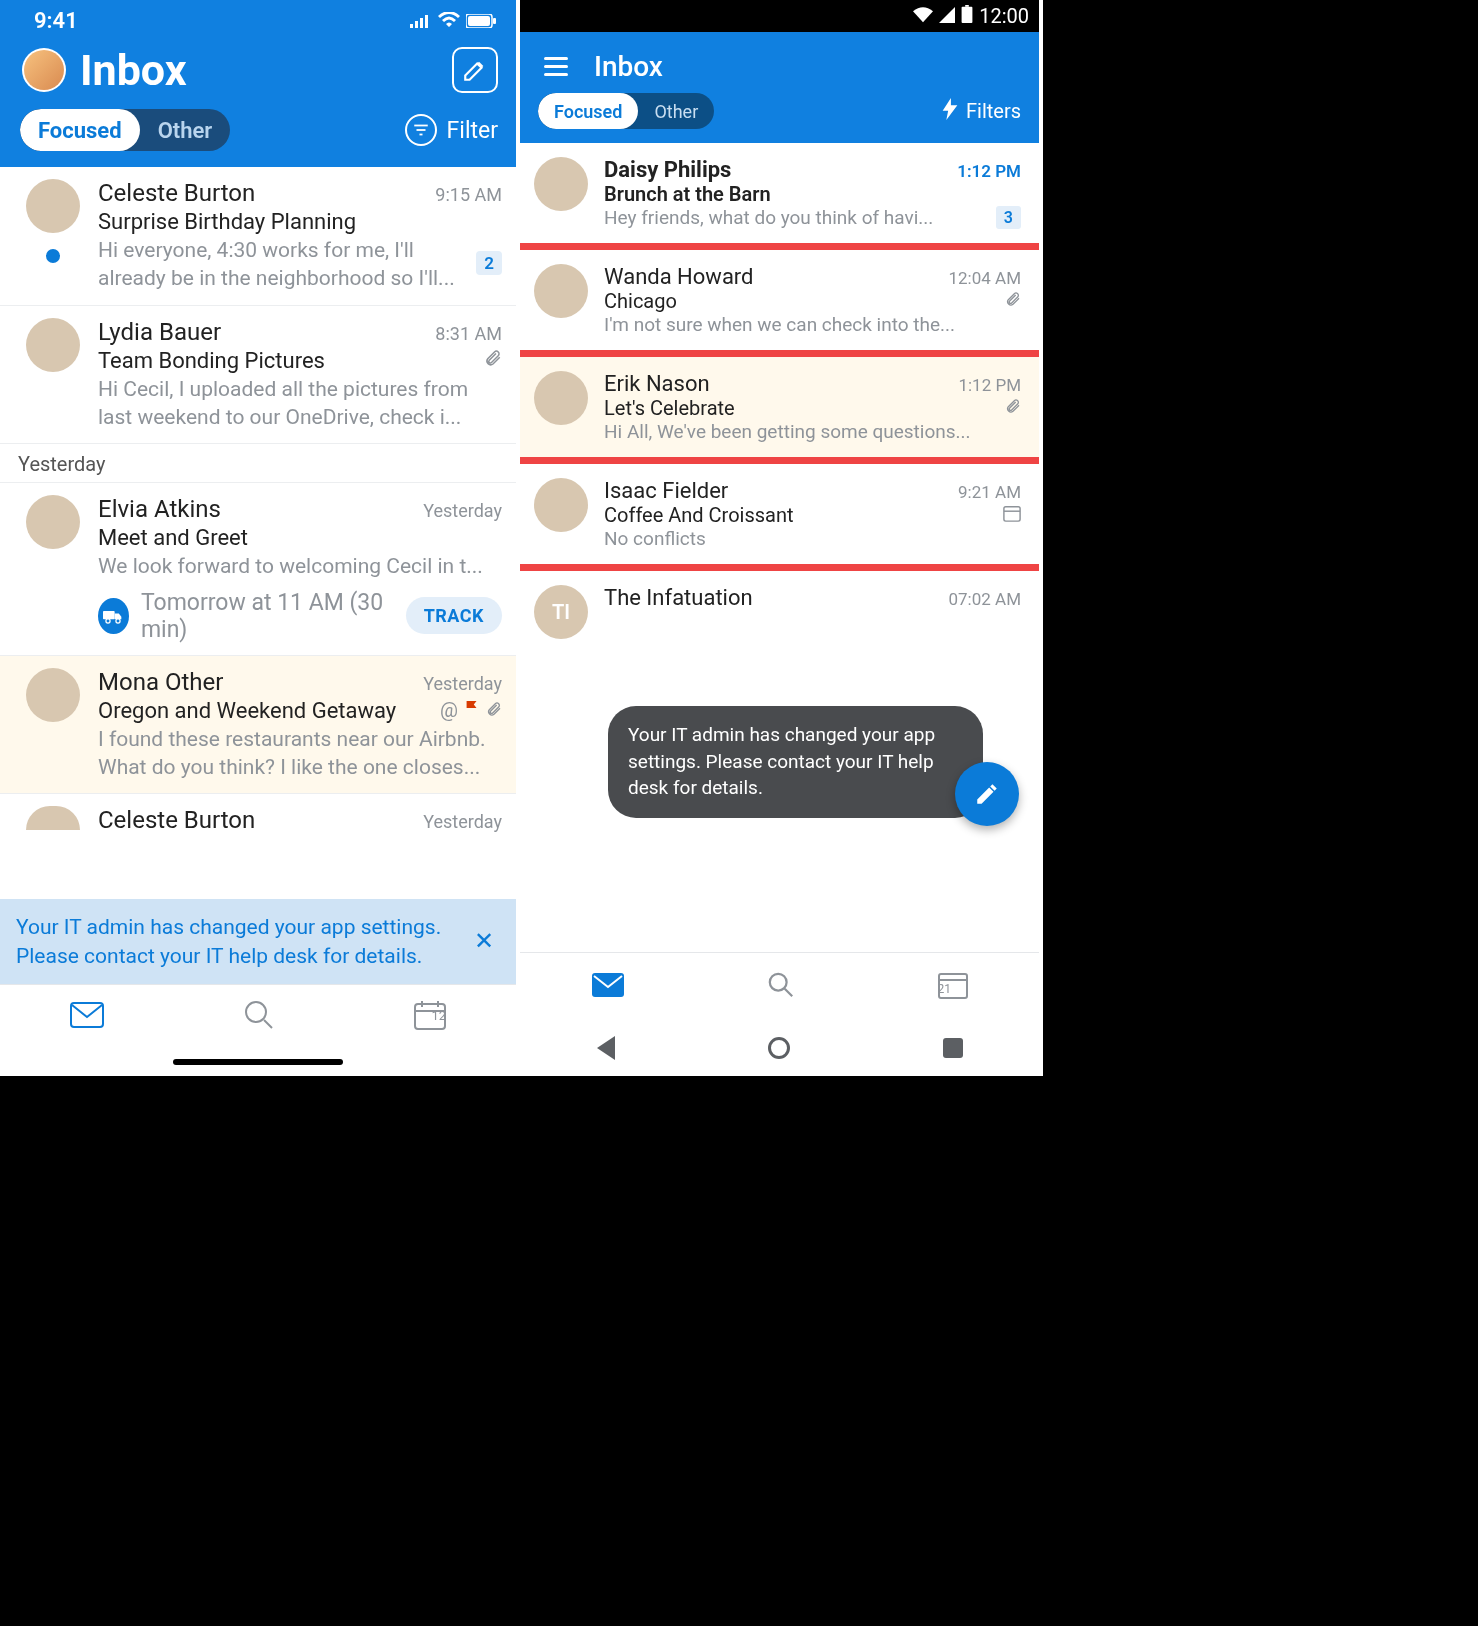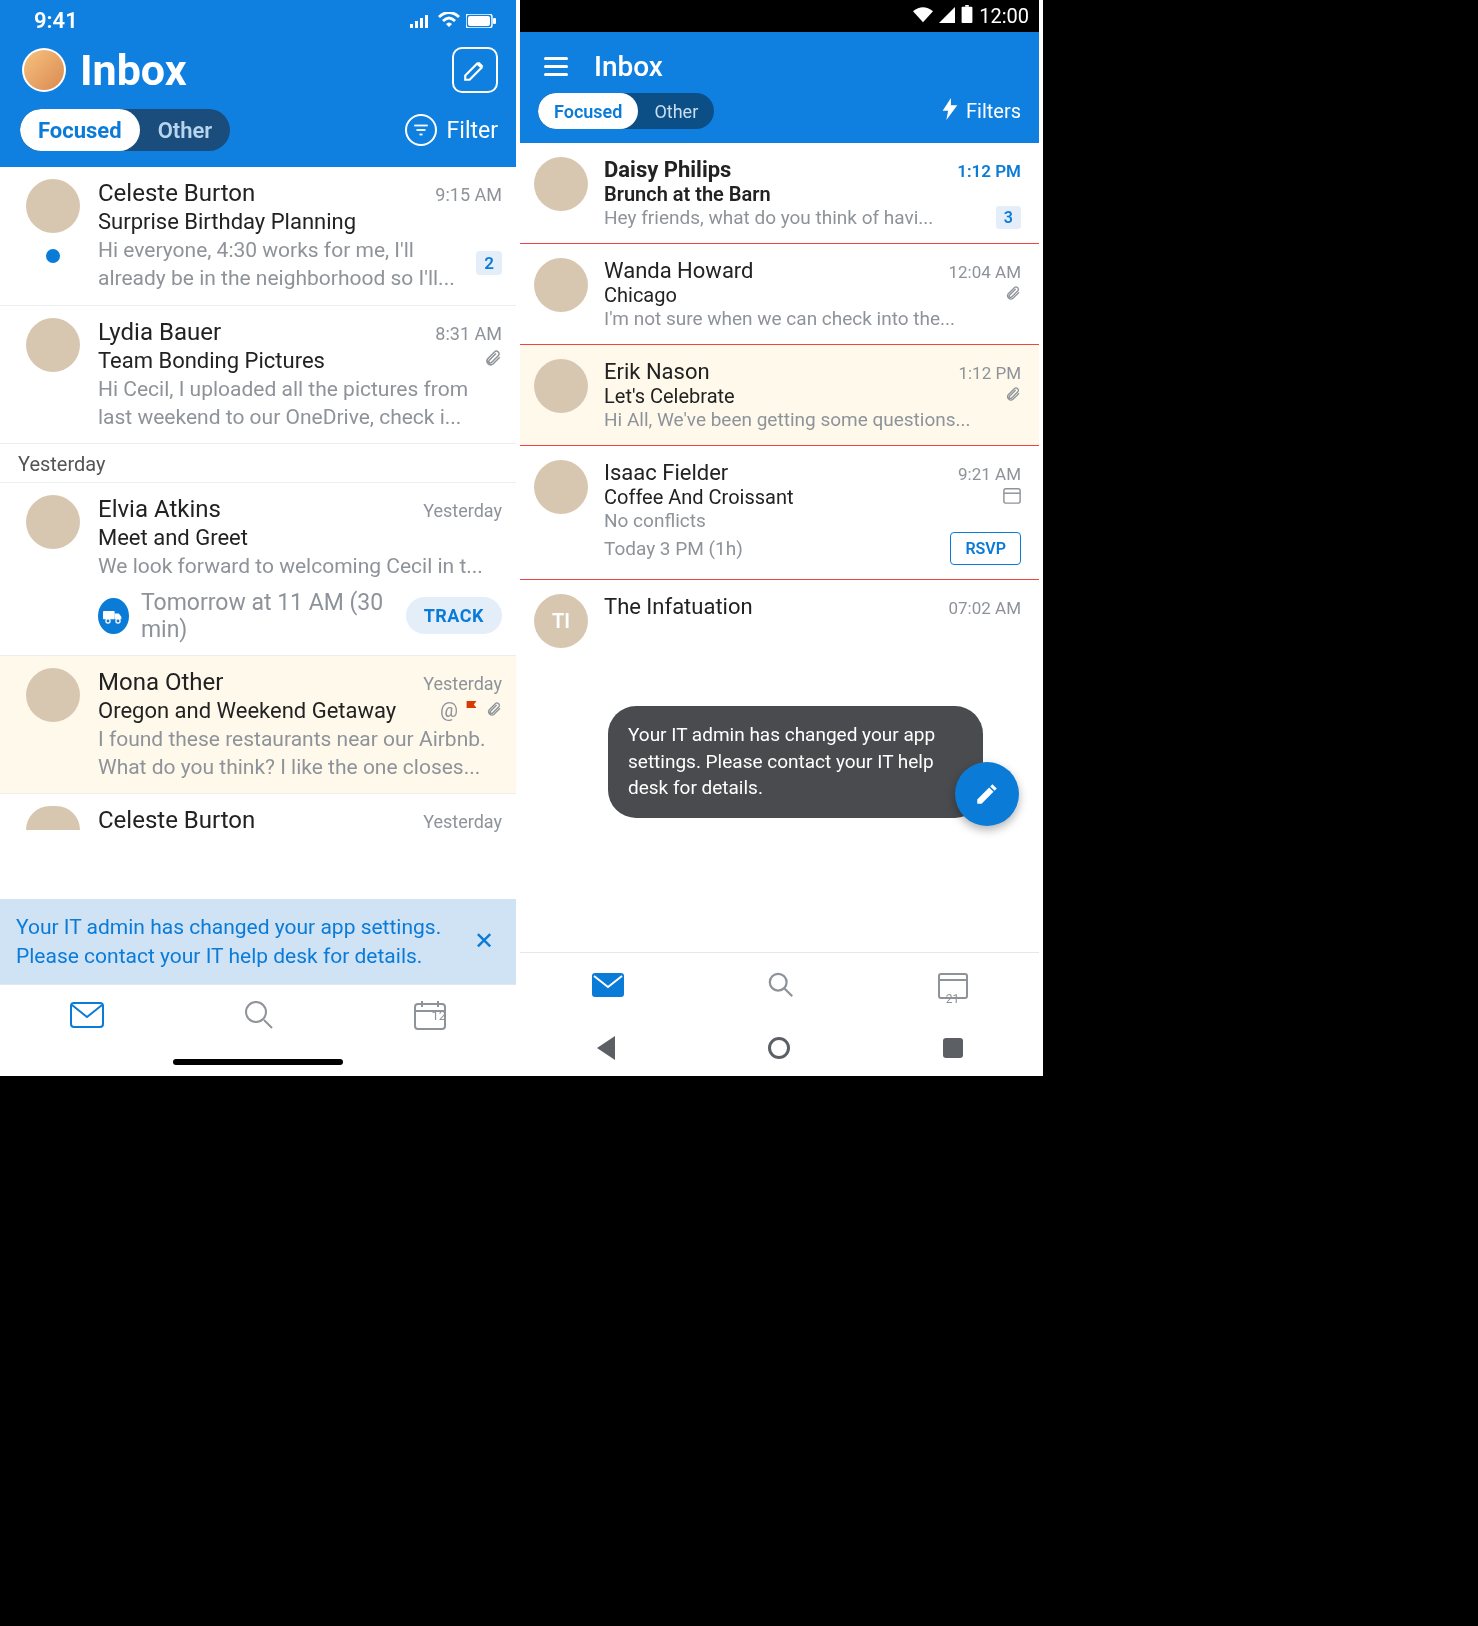--- a/index.html
+++ b/index.html
@@ -181,21 +181,21 @@
     background:#0c4f86; border-radius:20px; height:36px; display:flex; overflow:hidden;
   }
   .and-pill .seg {
     padding:0 16px; display:flex; align-items:center; font-size:18px; color:#c9def1;
   }
   .and-pill .seg.active { background:#fff; color:#0b7bd8; border-radius:20px; font-weight:600;}
   .and-filters-btn { margin-left:auto; display:flex; align-items:center; gap:8px; font-size:20px;}
   .and-list { flex:1; overflow:hidden; }
   .amsg {
     display:flex; gap:16px; padding:14px 18px 14px 14px;
-    border-bottom:1px solid #ef4444;
+    border-bottom:7px solid #ef4444;
   }
   .amsg.highlight { background:#fff9ec; }
   .amsg .av {
     width:54px;height:54px;border-radius:50%;
     background:#d8c7b0;
     flex-shrink:0;
   }
   .amsg .content { flex:1; min-width:0; }
   .amsg .row1 { display:flex; align-items:baseline; }
   .amsg .sender { font-size:22px; font-weight:700; color:#222; }
@@ -572,24 +572,20 @@
             <div class="subject">
               <span>Coffee And Croissant</span>
               <span class="icons">
                 <svg width="18" height="18" viewBox="0 0 20 20" fill="none" stroke="#8e9399" stroke-width="1.6">
                     <rect x="1" y="3" width="18" height="16" rx="2"></rect>
                     <line x1="1" y1="8" x2="19" y2="8"></line>
                   </svg>
               </span>
             </div>
             <div class="preview">No conflicts</div>
-            <div class="preview">
-              <span>Today 3 PM (1h)</span>
-              <span class="rsvp">RSVP</span>
-            </div>
           </div>
         </div>
 
         <div class="amsg" style="border-bottom:none;">
           <div class="av av9">TI</div>
           <div class="content">
             <div class="row1">
               <span class="sender read">The Infatuation</span>
               <span class="time read">07:02 AM</span>
             </div>
@@ -608,21 +604,21 @@
           <svg width="28" height="28" viewBox="0 0 30 30" fill="none" stroke="#8e9399" stroke-width="2.4">
               <circle cx="12" cy="12" r="9"></circle>
               <line x1="19" y1="19" x2="27" y2="27"></line>
             </svg>
         </span>
         <span class="item" style="position:relative;">
           <svg width="30" height="28" viewBox="0 0 30 28" fill="none" stroke="#8e9399" stroke-width="2">
               <rect x="1" y="3" width="28" height="24" rx="2"></rect>
               <line x1="1" y1="9" x2="29" y2="9"></line>
             </svg>
-          <span style="position:absolute;left:0;right:0;top:21px;text-align:center;font-size:12px;color:#8e9399;">21</span>
+          <span style="position:absolute;left:0;right:0;top:11px;font-size:12px;color:#8e9399;">21</span>
         </span>
       </div>
       <div class="and-sysnav">
         <span class="tri"></span>
         <span class="circ"></span>
         <span class="sq"></span>
       </div>
     </div>
 
     <div class="toast">Your IT admin has changed your app settings. Please contact your IT help desk for details.</div>

